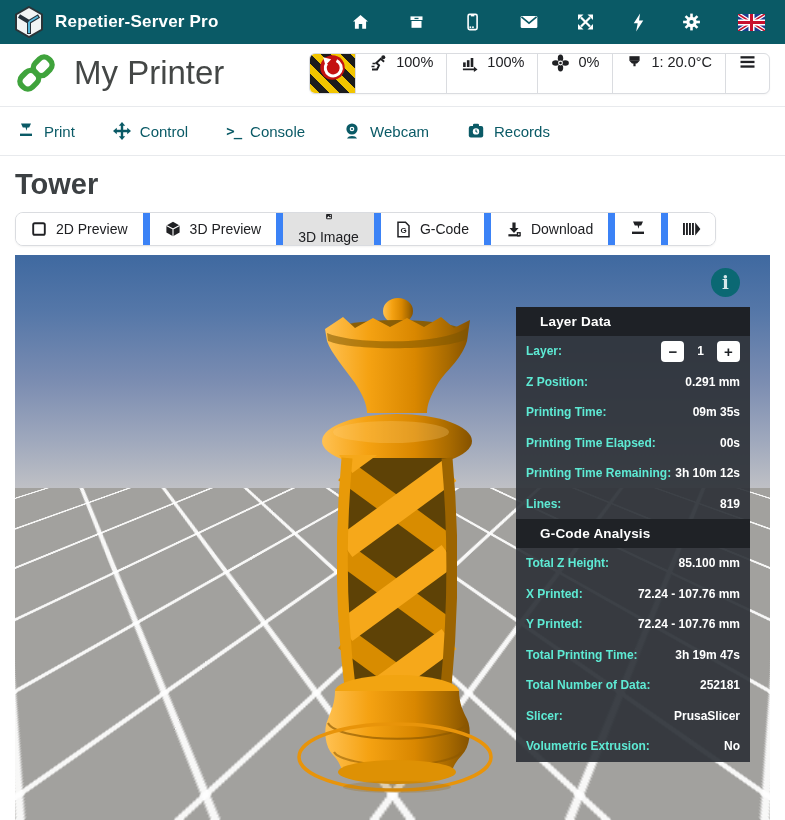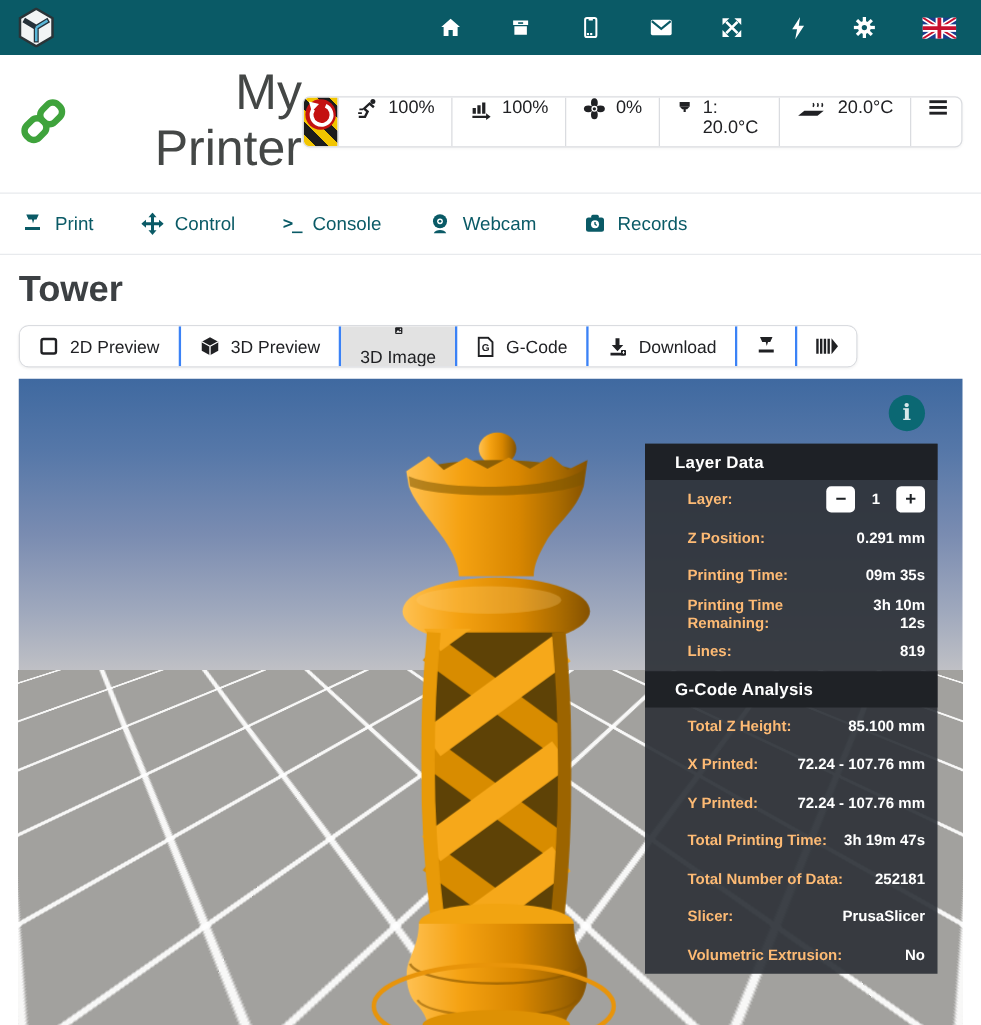--- a/index.html
+++ b/index.html
@@ -12,36 +12,36 @@
 
   
   .navbar { height:44px; background:#0a5a66; display:flex; align-items:center; padding:0 14px; }
   .logo-hex { width:30px; height:32px; flex:0 0 auto; }
   .nav-title { color:#fff; font-size:17px; font-weight:bold; margin-left:11px; letter-spacing:.2px; }
   .nav-icons { margin-left:auto; display:flex; align-items:center; gap:37px; padding-right:6px; }
   .nav-icons svg { display:block; }
 
   
   .pheader { display:flex; align-items:center; padding:8px 15px 12px 15px; border-bottom:1px solid #e8eaed; }
-  .pname { font-size:40px; color:#444746; margin-left:17px; font-weight:400;text-align:right; }
+  .pname { font-size:33px; color:#444746; margin-left:17px; font-weight:400; }
   .status-group { margin-left:auto; display:flex; align-items:stretch; border:1px solid #dadce0; border-radius:6px; overflow:hidden; height:41px; background:#fff; box-shadow:0 1px 2px rgba(0,0,0,.04); }
   .chip { display:flex; align-items:flex-start; gap:8px; padding:0 13px; border-right:1px solid #dadce0; font-size:14.5px; color:#202124; cursor:pointer; }
   .chip:last-child { border-right:none; }
   .chip-estop { padding:0; width:46px; justify-content:center;
     background:repeating-linear-gradient(45deg,#f2c500 0 7px,#1c1c1c 7px 14px); }
 
   
   .tabs { display:flex; align-items:center; gap:38px; padding:0 17px; height:49px; border-bottom:1px solid #e8eaed; }
   .tab { display:flex; align-items:center; gap:9px; color:#0a5a66; font-size:15px; cursor:pointer; }
   .tab .console-glyph { font-family:"DejaVu Sans Mono", monospace; font-weight:bold; font-size:14px; letter-spacing:-1px; }
 
   
   .page-title { font-size:29px; font-weight:bold; color:#3c4043; padding:12px 15px 11px 15px; }
   .btn-toolbar { margin:0 15px 9px 15px; display:inline-flex; align-items:stretch; border:1px solid #dadce0; border-radius:8px; background:#fff; height:34px; box-shadow:0 1px 2px rgba(0,0,0,.05); overflow:hidden; }
-  .tbtn { display:flex; align-items:center; gap:9px; padding:0 15px; border-right:2px solid #3b82f6; font-size:14px; color:#202124; cursor:pointer; background:#fff; }
+  .tbtn { display:flex; align-items:center; gap:9px; padding:0 15px; border-right:7px solid #3b82f6; font-size:14px; color:#202124; cursor:pointer; background:#fff; }
   .tbtn:last-child { border-right:none; }
   .tbtn.active { background:#e2e2e2;flex-direction:column; }
   .tbtn.icon-only { padding:0 14px; }
 
   
   .viewport { position:relative; margin:0 15px; width:755px; height:568px; overflow:hidden;
     background:linear-gradient(180deg,
       #3f69a0 0%, #5577a8 10%, #7a8cb1 22%, #a0a9bd 33%,
       #c3c3c6 42%, #ddd7d0 50%, #ece6dc 58%, #efe9df 100%);
   }
@@ -65,38 +65,39 @@
   .piece { position:absolute; left:280px; top:40px; }
 
   .info-btn { position:absolute; top:13px; right:30px; width:29px; height:29px; border-radius:50%;
     background:#0b6873; color:#d7e7ea; display:flex; align-items:center; justify-content:center;
     font-family:"DejaVu Serif", serif; font-weight:bold; font-size:18px; cursor:pointer; }
 
   
   .panel { position:absolute; top:52px; right:20px; width:234px; background:rgba(46,51,57,.93); color:#fff; }
   .panel-h { background:rgba(29,33,37,.95); font-weight:bold; font-size:13.5px; padding:7px 24px; letter-spacing:.2px; }
   .prow { display:flex; justify-content:space-between; align-items:center; padding:0 10px; height:30.5px; font-size:12px; font-weight:bold; }
-  .prow .lab { color:#fdba74;margin-left:24px; }
+  .prow .lab { color:#5eead4; }
   .prow .val { color:#ffffff; text-align:right; }
   .stepper { display:flex; align-items:center; gap:13px; }
   .step-btn { width:23px; height:21px; background:#fff; color:#1d2125; border-radius:4px; display:flex;
     align-items:center; justify-content:center; font-size:15px; font-weight:bold; cursor:pointer; line-height:1; }
 </style>
 </head>
 <body>
 
 
 
 
 <div class="navbar">
   <svg class="logo-hex" viewBox="0 0 30 32">
     <polygon points="15,1 28,8.5 28,23.5 15,31 2,23.5 2,8.5" fill="#f2f4f5" stroke="#2a3438" stroke-width="2"></polygon>
     <path d="M15 16 L15 28 M15 16 L5 10 M15 16 L25 10" stroke="#26313a" stroke-width="4" fill="none"></path>
     <path d="M15 16 L15 27 M15 16 L24 10.5" stroke="#5ab6d8" stroke-width="2" fill="none"></path>
   </svg>
+  <span class="nav-title">Repetier-Server Pro</span>
   <div class="nav-icons">
     <svg width="19" height="18" viewBox="0 0 18 18">
       <polygon points="9,2 16.5,8.6 14.6,8.6 14.6,15.8 10.7,15.8 10.7,11 7.3,11 7.3,15.8 3.4,15.8 3.4,8.6 1.5,8.6" fill="#fff"></polygon>
     </svg>
     <svg width="19" height="18" viewBox="0 0 18 18">
       <rect x="3" y="3.4" width="12" height="3.6" fill="#fff"></rect>
       <rect x="4" y="8" width="10" height="6.8" fill="#fff"></rect>
       <rect x="7" y="4.8" width="4" height="1.3" fill="#0a5a66"></rect>
     </svg>
     <svg width="19" height="18" viewBox="0 0 18 18">
@@ -193,27 +194,20 @@
         <circle cx="9" cy="9" r="1.3" fill="#202124"></circle>
       </svg>
       <span>0%</span>
     </div>
     <div class="chip">
       <svg width="17" height="18" viewBox="0 0 17 18">
         <rect x="3.4" y="2.2" width="10.2" height="4.6" fill="#202124"></rect>
         <polygon points="3.4,6.8 13.6,6.8 11,9.4 9.6,9.4 9.6,12.2 7.4,12.2 7.4,9.4 6,9.4" fill="#202124"></polygon>
       </svg>
       <span>1: 20.0°C</span>
-    </div>
-    <div class="chip">
-      <svg width="25" height="18" viewBox="0 0 25 18">
-        <polygon points="6.5,10.6 22,10.6 17,14.6 1.5,14.6" fill="#202124"></polygon>
-        <path d="M13.5 7.5 q1 -1.6 0 -3 M17 7.5 q1 -1.6 0 -3 M20.5 7.5 q1 -1.6 0 -3" stroke="#202124" stroke-width="1.3" fill="none"></path>
-      </svg>
-      <span>20.0°C</span>
     </div>
     <div class="chip">
       <svg width="17" height="16" viewBox="0 0 17 16">
         <rect x="1.5" y="2.2" width="14" height="2.3" fill="#202124"></rect>
         <rect x="1.5" y="6.8" width="14" height="2.3" fill="#202124"></rect>
         <rect x="1.5" y="11.4" width="14" height="2.3" fill="#202124"></rect>
       </svg>
     </div>
   </div>
 </div>
@@ -400,20 +394,24 @@
 
     <div class="prow">
       <span class="lab">Z Position:</span>
       <span class="val">0.291 mm</span>
     </div>
     <div class="prow">
       <span class="lab">Printing Time:</span>
       <span class="val">09m 35s</span>
     </div>
     <div class="prow">
+      <span class="lab">Printing Time Elapsed:</span>
+      <span class="val">00s</span>
+    </div>
+    <div class="prow">
       <span class="lab">Printing Time Remaining:</span>
       <span class="val">3h 10m 12s</span>
     </div>
     <div class="prow">
       <span class="lab">Lines:</span>
       <span class="val">819</span>
     </div>
 
     <div class="panel-h">G-Code Analysis</div>
 

